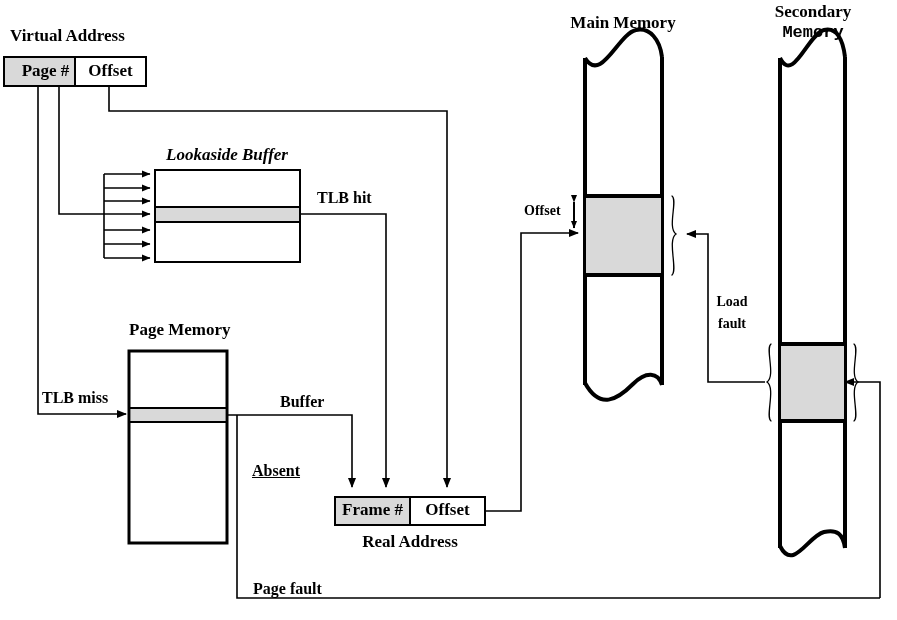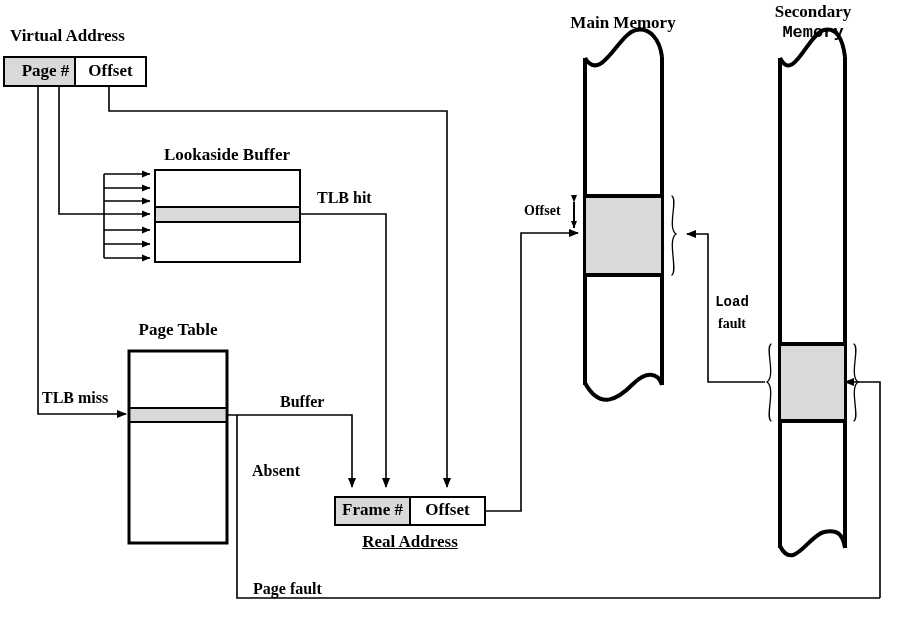--- a/index.html
+++ b/index.html
@@ -132,45 +132,45 @@
     </g>
   </svg>
 
   <div class="lbl lbl-title" style="left:10px; top:27px;">Virtual Address</div>
 
   <div class="lbl lbl-field ctr" style="left:4px; top:62px; width:83px;">Page #</div>
 
   <div class="lbl lbl-field ctr" style="left:75px; top:62px; width:71px;">Offset</div>
 
 
-  <div class="lbl lbl-title ctr" style="left:144px; top:146px; width:166px;">Lookaside Buffer</div>
+  <div class="lbl lbl-title ctr" style="left:144px; top:146px; width:166px;font-style:italic;">Lookaside Buffer</div>
 
   <div class="lbl lbl-edge" style="left:317px; top:190px;text-align:right;">TLB hit</div>
 
   <div class="lbl lbl-edge" style="left:42px; top:390px;">TLB miss</div>
 
-  <div class="lbl lbl-title ctr" style="left:129px; top:321px; width:98px;">Page Table</div>
+  <div class="lbl lbl-title ctr" style="left:129px; top:321px; width:98px;">Page Memory</div>
 
   <div class="lbl lbl-edge" style="left:280px; top:394px;">Buffer</div>
 
-  <div class="lbl lbl-edge" style="left:252px; top:463px;">Absent</div>
+  <div class="lbl lbl-edge" style="left:252px; top:463px;text-decoration:underline;">Absent</div>
 
   <div class="lbl lbl-field ctr" style="left:335px; top:501px; width:75px;">Frame #</div>
 
   <div class="lbl lbl-field ctr" style="left:410px; top:501px; width:75px;">Offset</div>
 
-  <div class="lbl lbl-title ctr" style="left:335px; top:533px; width:150px;text-decoration:underline;">Real Address</div>
+  <div class="lbl lbl-title ctr" style="left:335px; top:533px; width:150px;">Real Address</div>
 
   <div class="lbl lbl-title ctr" style="left:548px; top:14px; width:150px;">Main Memory</div>
 
   <div class="lbl lbl-small" style="left:524px; top:204px;">Offset</div>
 
   <div class="lbl lbl-title ctr" style="left:753px; top:3px; width:120px;">Secondary</div>
 
   <div class="lbl lbl-title ctr" style="left:753px; top:24px; width:120px;font-family:Liberation Mono, monospace;">Memory</div>
 
-  <div class="lbl lbl-small ctr" style="left:706px; top:295px; width:52px;font-family:Liberation Mono, monospace;">Load</div>
+  <div class="lbl lbl-small ctr" style="left:706px; top:295px; width:52px;">Load</div>
 
   <div class="lbl lbl-small ctr" style="left:706px; top:317px; width:52px;">fault</div>
 
   <div class="lbl lbl-edge" style="left:253px; top:581px;">Page fault</div>
 
 </div>
 
 </body></html>

